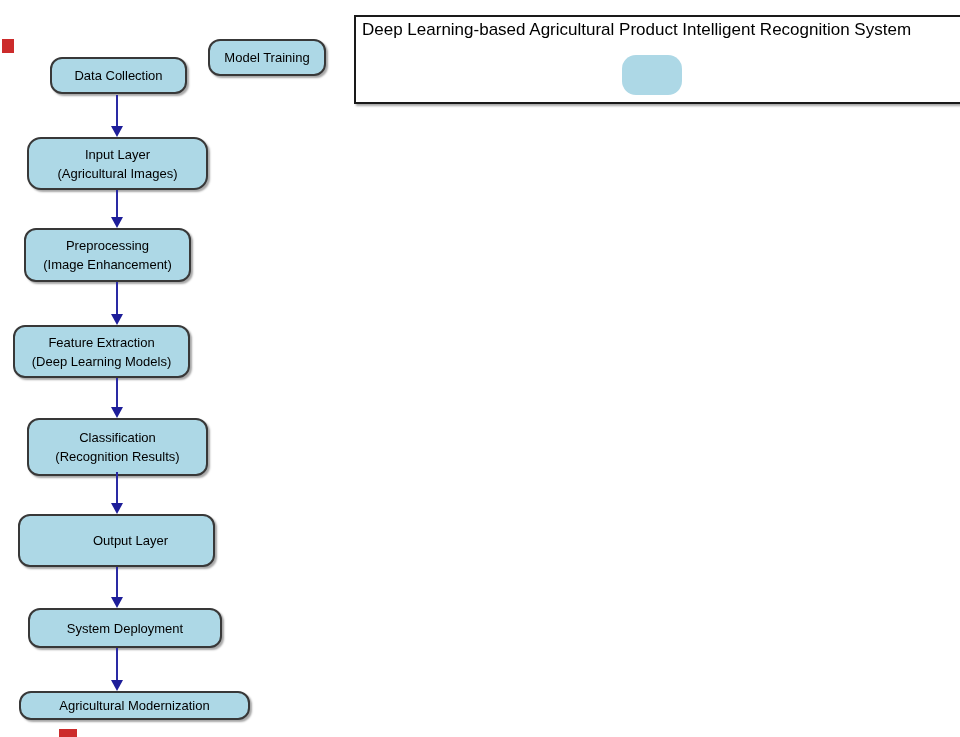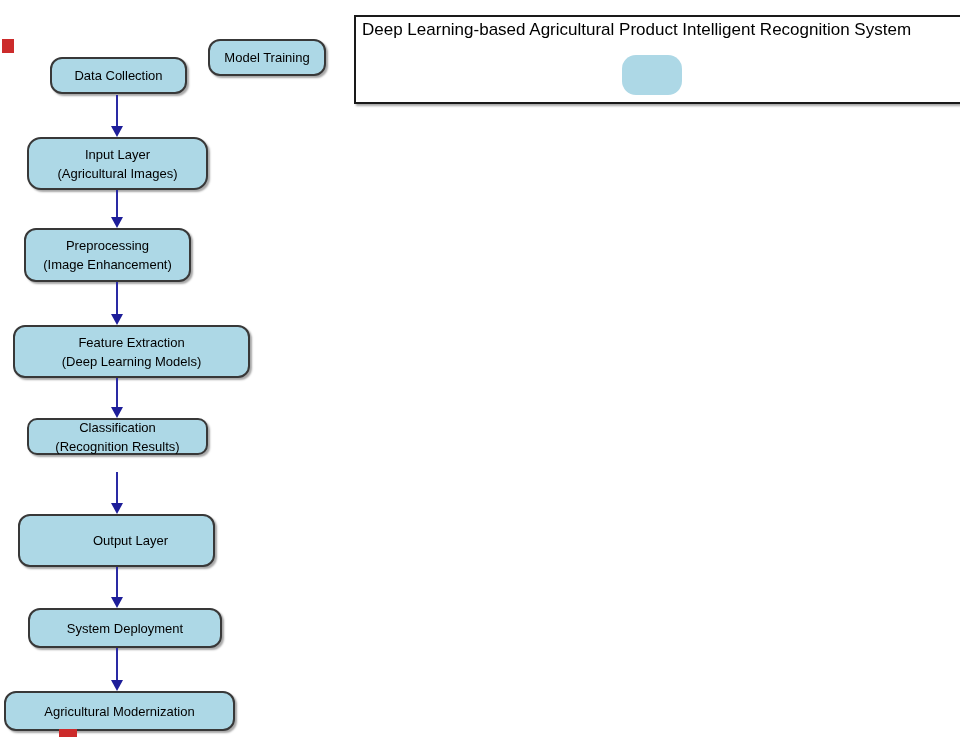--- a/index.html
+++ b/index.html
@@ -56,39 +56,39 @@
   <div class="node" style="left:27px;top:137px;width:181px;height:53px;border-radius:14px;">
     <span>Input Layer</span>
     <span>(Agricultural Images)</span>
   </div>
 
   <div class="node" style="left:24px;top:228px;width:167px;height:54px;">
     <span>Preprocessing</span>
     <span>(Image Enhancement)</span>
   </div>
 
-  <div class="node" style="left:13px;top:325px;width:237px;height:53px;">
+  <div class="node" style="left:13px;top:325px;width:177px;height:53px;">
     <span>Feature Extraction</span>
     <span>(Deep Learning Models)</span>
   </div>
 
-  <div class="node" style="left:27px;top:418px;width:181px;height:37px;border-radius:10px;">
+  <div class="node" style="left:27px;top:418px;width:181px;height:58px;">
     <span>Classification</span>
     <span>(Recognition Results)</span>
   </div>
 
   <div class="node" style="left:18px;top:514px;width:197px;height:53px;padding-left:28px;">
     <span>Output Layer</span>
   </div>
 
   <div class="node" style="left:28px;top:608px;width:194px;height:40px;">
     <span>System Deployment</span>
   </div>
 
-  <div class="node" style="left:4px;top:691px;width:231px;height:40px;">
+  <div class="node" style="left:19px;top:691px;width:231px;height:29px;">
     <span>Agricultural Modernization</span>
   </div>
 
   <div class="arrow-shaft" style="left:116px;top:95px;height:31px;"></div>
   <div class="arrow-head" style="left:111px;top:126px;"></div>
 
   <div class="arrow-shaft" style="left:116px;top:190px;height:27px;"></div>
   <div class="arrow-head" style="left:111px;top:217px;"></div>
 
   <div class="arrow-shaft" style="left:116px;top:282px;height:32px;"></div>

